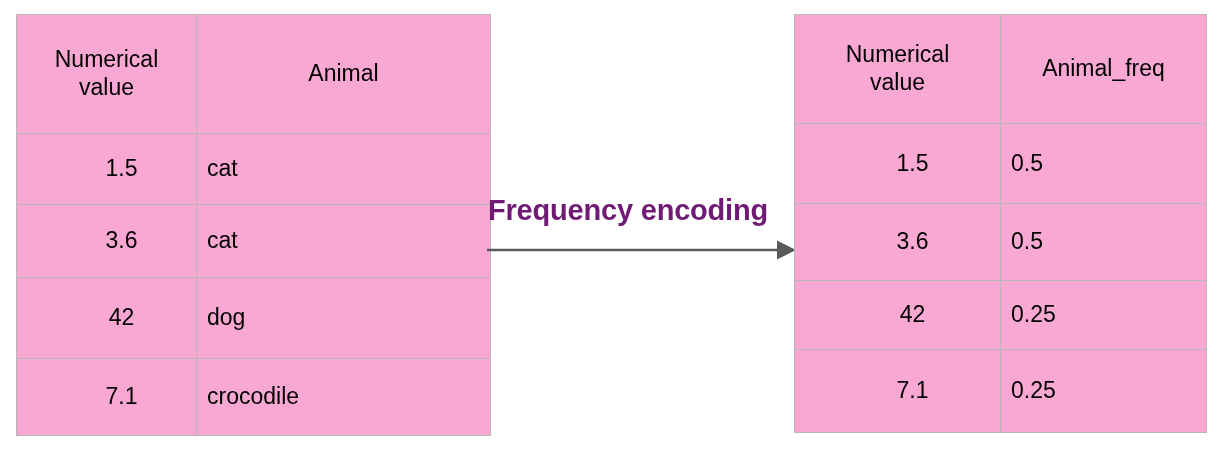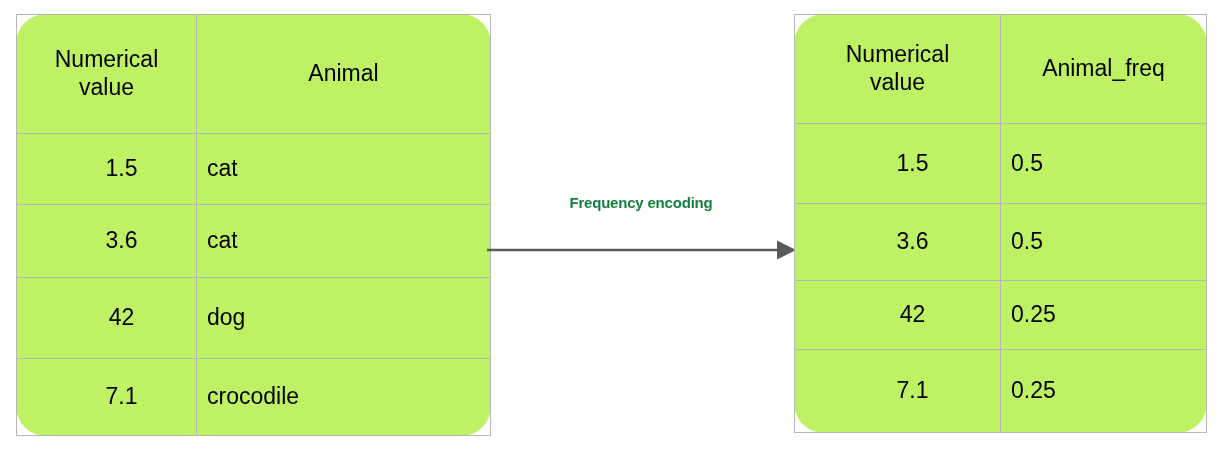--- a/index.html
+++ b/index.html
@@ -18,22 +18,21 @@
     position: relative;
     width: 1222px;
     height: 462px;
   }
 
   
   .data-table {
     position: absolute;
     border-collapse: collapse;
     table-layout: fixed;
-    background: #bef264;
-    border-radius: 30px;
+    background: #f9a8d4;
   }
   .data-table td {
     border: 1px solid #b7b7b7;
     padding: 0 10px;
     font-size: 23px;
     line-height: 1.2;
     color: #000000;
     vertical-align: middle;
     white-space: pre-line;
   }
@@ -83,24 +82,24 @@
     left: 485px;
     top: 232px;
     width: 312px;
     height: 36px;
   }
   #transform-label {
     position: absolute;
     left: 488px;
     top: 194px;
     width: 306px;
-    text-align: center;
-    font-size: 15px;
+    text-align: left;
+    font-size: 29px;
     font-weight: bold;
-    color: #15803d;
+    color: #701a75;
     letter-spacing: -0.2px;
   }
 </style>
 </head>
 <body>
 
 <div id="canvas">
 
   <table class="data-table" id="table-source">
     <colgroup>

